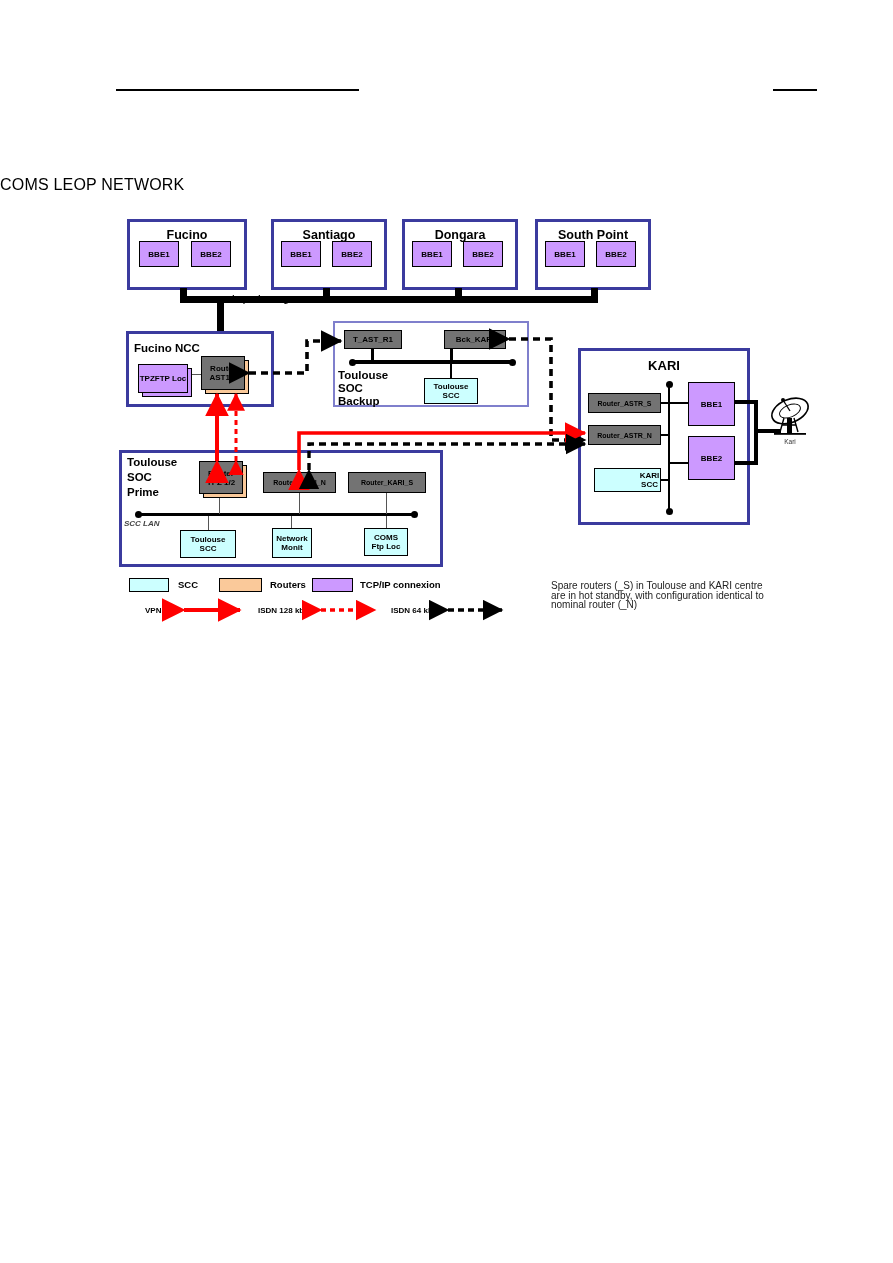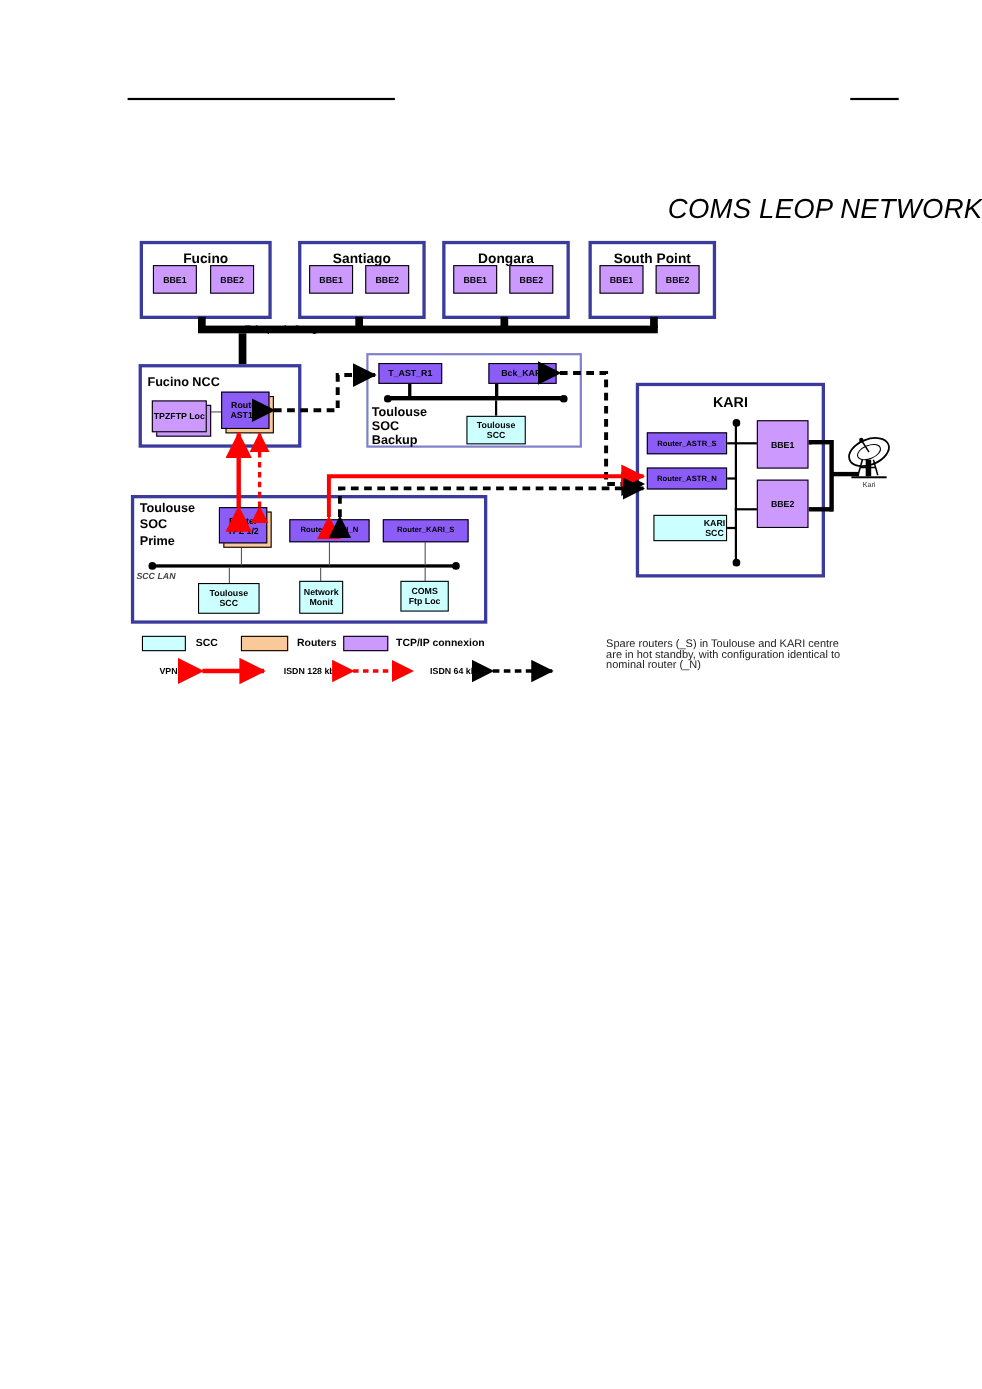--- a/index.html
+++ b/index.html
@@ -6,33 +6,33 @@
   body{width:893px;height:1263px;position:relative;font-family:"Liberation Sans",sans-serif;}
 
   .page{position:absolute;left:0;top:0;width:893px;height:1263px;}
 
   
   .rule{position:absolute;background:#000;height:2px;}
   .rule-left{left:116px;top:89px;width:243px;}
   .rule-right{left:773px;top:89px;width:44px;}
 
   
-  .title{position:absolute;left:0;top:176px;width:893px;text-align:right;
-         font-size:25px;letter-spacing:.2px;color:#000;font-family:"Liberation Sans",sans-serif;font-style:italic;}
+  .title{position:absolute;left:0;top:176px;width:893px;text-align:left;
+         font-size:16px;letter-spacing:.2px;color:#000;font-family:"Liberation Sans",sans-serif;}
   .station{position:absolute;border:3px solid #3b3b9e;background:#fff;box-sizing:border-box;}
   .station-title{position:absolute;left:0;top:6px;width:100%;text-align:center;
                  font-size:12.5px;font-weight:bold;color:#000;}
   .bbe{position:absolute;background:#cc99ff;border:1.6px solid #000;box-sizing:border-box;
        display:flex;align-items:center;justify-content:center;font-size:8px;font-weight:bold;color:#000;}
 
   .zone{position:absolute;border:3px solid #3b3b9e;background:#fff;box-sizing:border-box;}
   .zone-lt{position:absolute;border:2px solid #7f7fcc;background:#fff;box-sizing:border-box;}
   .zone-label{position:absolute;font-size:11.5px;font-weight:bold;color:#000;line-height:13px;}
 
-  .router{position:absolute;background:#8b5cf6;border:1.4px solid #000;box-sizing:border-box;
+  .router{position:absolute;background:#737373;border:1.4px solid #000;box-sizing:border-box;
           display:flex;flex-direction:column;align-items:center;justify-content:center;
           font-size:8px;font-weight:bold;color:#000;text-align:right;line-height:9px;z-index:4;}
   .router.small{font-size:7px;}
   .shadow{position:absolute;background:#fac99a;border:1.4px solid #000;box-sizing:border-box;z-index:3;}
   .shadow.purple{background:#cc99ff;}
 
   .scc{position:absolute;background:#ccffff;border:1.6px solid #000;box-sizing:border-box;
        display:flex;flex-direction:column;align-items:center;justify-content:center;
        font-size:8px;font-weight:bold;color:#000;text-align:center;line-height:9px;}
   .tcpip{position:absolute;background:#cc99ff;border:1.4px solid #000;box-sizing:border-box;

